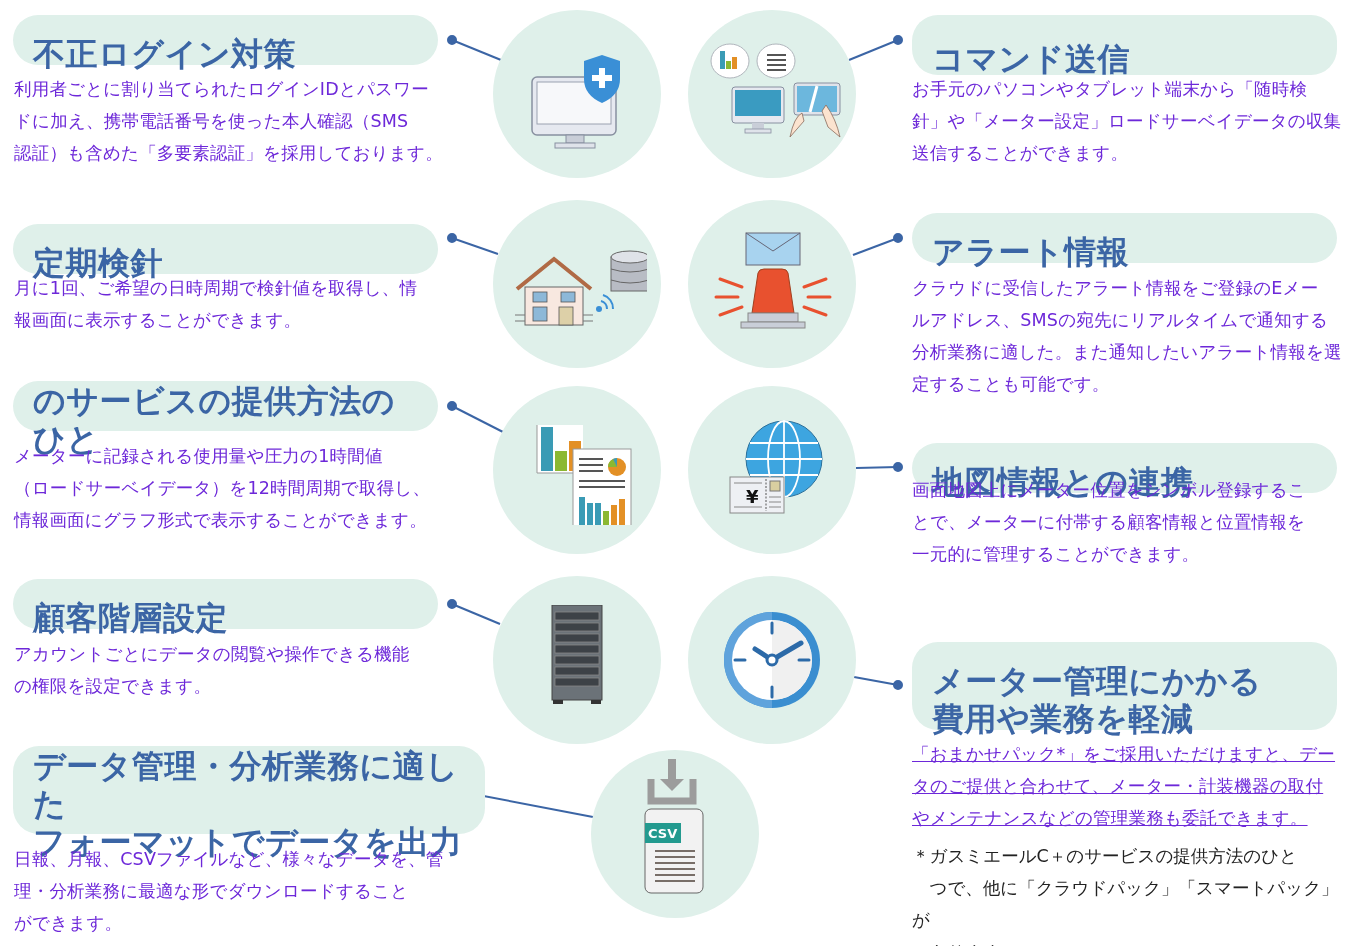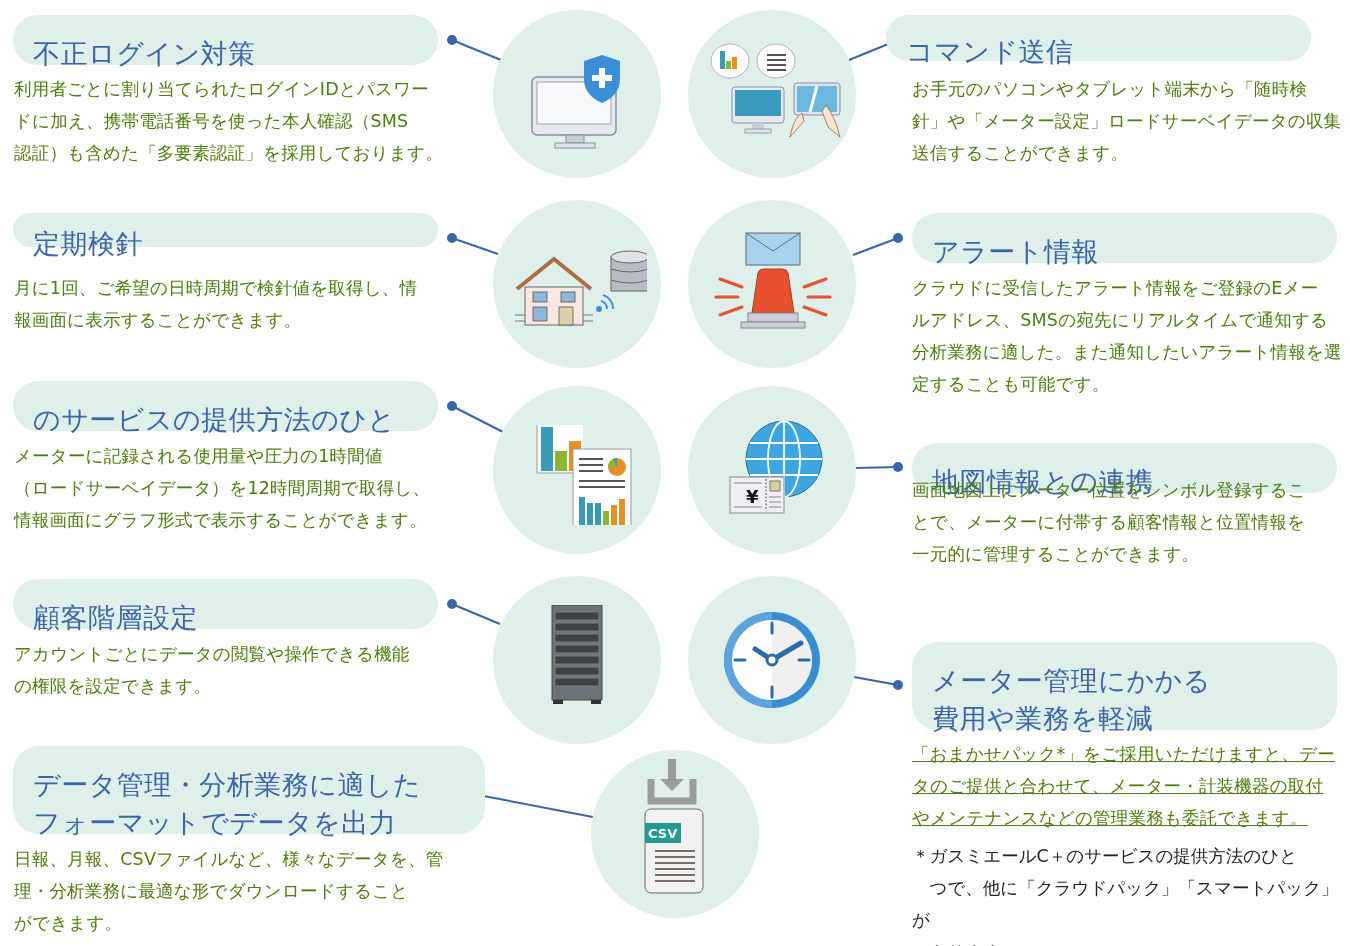--- a/index.html
+++ b/index.html
@@ -11,32 +11,32 @@
   .pill {
     position: absolute;
     background: #dff0ea;
     border-radius: 26px;
     box-sizing: border-box;
     padding: 0 20px;
     display: flex; align-items: center;
   }
   .pill .title {
     color: #3b65a5;
-    font-weight: normal;
-    font-size: 27px;
+    font-weight: bold;
+    font-size: 32px;
     line-height: 38px;
     letter-spacing: 0.5px;
     white-space: pre-line;
     margin-top: 28px;
   }
   .desc {
     position: absolute;
     font-size: 17.5px;
     line-height: 32px;
-    color: #4d7c0f;
+    color: #6d28d9;
     letter-spacing: 0.2px;
     white-space: pre-line;
   }
   .note {
     position: absolute;
     font-size: 17.5px;
     line-height: 32px;
     color: #222222;
     white-space: pre-line;
   }
@@ -77,21 +77,21 @@
   </g>
 </svg>
 
 <div class="pill" style="left:13px; top:15px; width:425px; height:50px;">
   <span class="title">不正ログイン対策</span>
 </div>
 <div class="desc" style="left:14px; top:73px; width:430px;">利用者ごとに割り当てられたログインIDとパスワー
 ドに加え、携帯電話番号を使った本人確認（SMS
 認証）も含めた「多要素認証」を採用しております。</div>
 
-<div class="pill" style="left:13px; top:213px; width:425px; height:34px;">
+<div class="pill" style="left:13px; top:224px; width:425px; height:50px;">
   <span class="title">定期検針</span>
 </div>
 <div class="desc" style="left:14px; top:272px; width:430px;">月に1回、ご希望の日時周期で検針値を取得し、情
 報画面に表示することができます。</div>
 
 <div class="pill" style="left:13px; top:381px; width:425px; height:50px;">
   <span class="title">のサービスの提供方法のひと</span>
 </div>
 <div class="desc" style="left:14px; top:440px; width:430px;">メーターに記録される使用量や圧力の1時間値
 （ロードサーベイデータ）を12時間周期で取得し、
@@ -104,21 +104,21 @@
 の権限を設定できます。</div>
 
 <div class="pill" style="left:13px; top:746px; width:472px; height:88px;">
   <span class="title">データ管理・分析業務に適した
 フォーマットでデータを出力</span>
 </div>
 <div class="desc" style="left:14px; top:843px; width:430px;">日報、月報、CSVファイルなど、様々なデータを、管
 理・分析業務に最適な形でダウンロードすること
 ができます。</div>
 
-<div class="pill" style="left:886px; top:15px; width:425px; height:46px;">
+<div class="pill" style="left:912px; top:15px; width:425px; height:60px;">
   <span class="title">コマンド送信</span>
 </div>
 <div class="desc" style="left:912px; top:73px; width:430px;">お手元のパソコンやタブレット端末から「随時検
 針」や「メーター設定」ロードサーベイデータの収集
 送信することができます。</div>
 
 <div class="pill" style="left:912px; top:213px; width:425px; height:50px;">
   <span class="title">アラート情報</span>
 </div>
 <div class="desc" style="left:912px; top:272px; width:430px;">クラウドに受信したアラート情報をご登録のEメー

